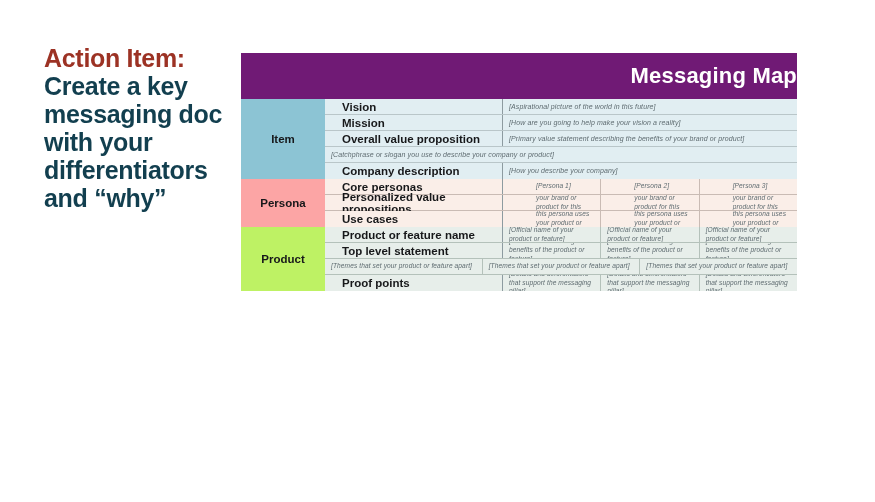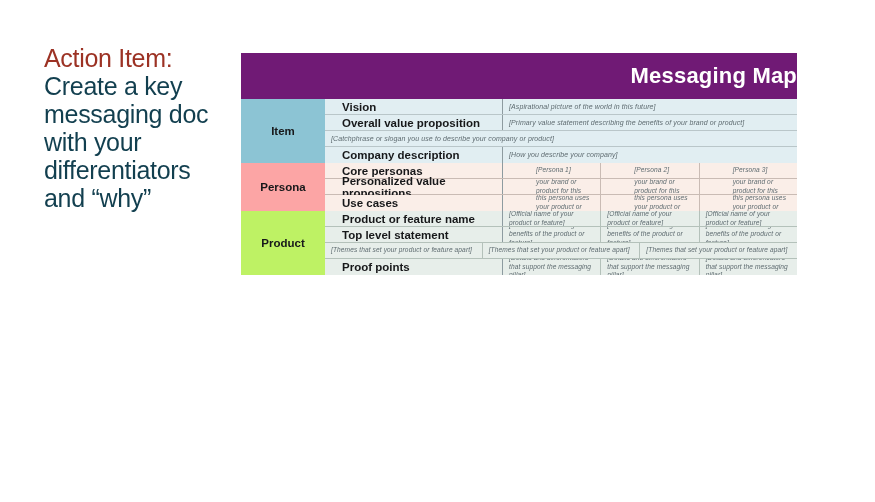--- a/index.html
+++ b/index.html
@@ -14,21 +14,21 @@
     overflow: hidden;
     font-family: "Liberation Sans", sans-serif;
   }
 
   
   #action-item {
     position: absolute;
     left: 44px;
     top: 44px;
     width: 185px;
-    font-weight: normal;
+    font-weight: bold;
     font-size: 25px;
     line-height: 1.12;
     letter-spacing: -0.3px;
   }
   #action-item .lead {
     color: #9c3224;
     display: block;
   }
   #action-item .body {
     color: #123f4f;
@@ -155,20 +155,24 @@
   </div>
   <div id="map-body">
       <div class="section-row sect-brand">
         <div class="cat-cell">Item</div>
         <div class="rows-wrap">
           <div class="map-row">
             <div class="row-label">Vision</div>
             <div class="val-cell single">[Aspirational picture of the world in this future]</div>
           </div>
           <div class="map-row">
+            <div class="row-label">Mission</div>
+            <div class="val-cell single">[How are you going to help make your vision a reality]</div>
+          </div>
+          <div class="map-row">
             <div class="row-label">Overall value proposition</div>
             <div class="val-cell single">[Primary value statement describing the benefits of your brand or product]</div>
           </div>
           <div class="map-row">
             <div class="val-cell single">[Catchphrase or slogan you use to describe your company or product]</div>
           </div>
           <div class="map-row">
             <div class="row-label">Company description</div>
             <div class="val-cell single">[How you describe your company]</div>
           </div>

